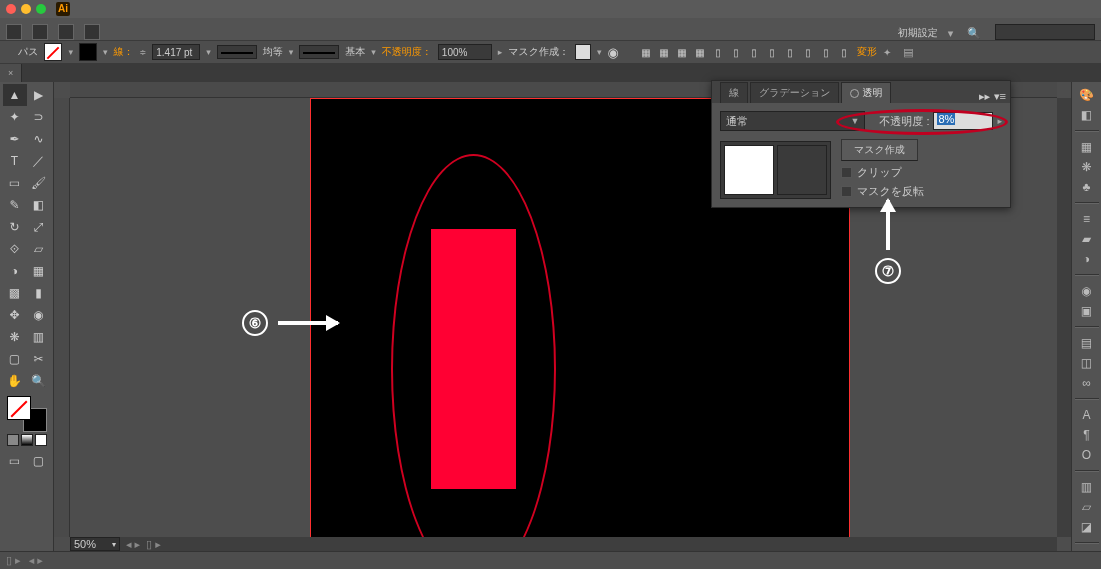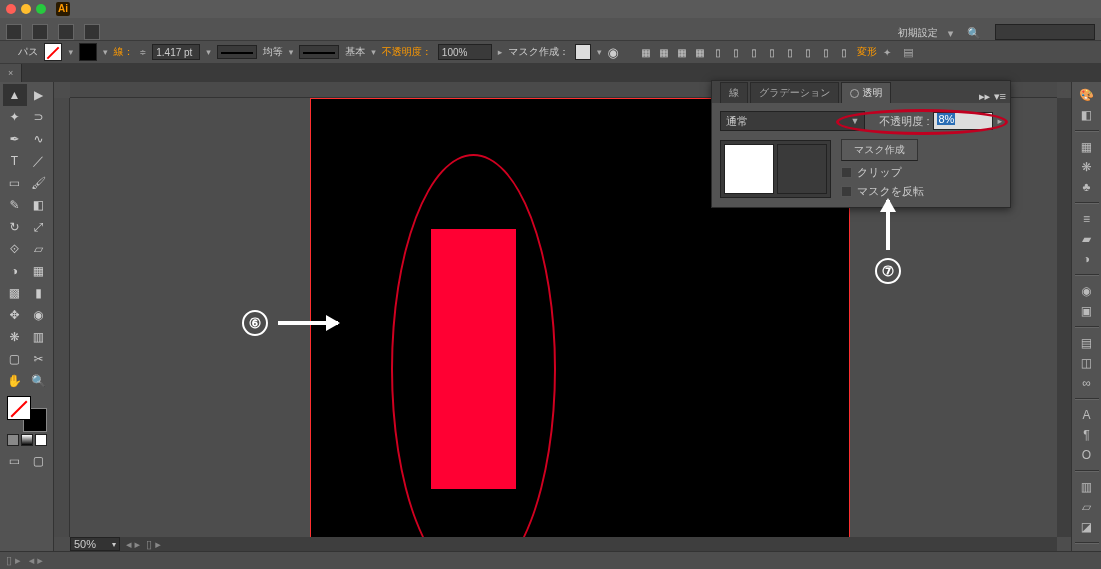--- a/index.html
+++ b/index.html
@@ -58,21 +58,21 @@
 .ptab.active{background:#535353;color:#ddd}
 .ptab.pre::before{content:"";display:inline-block;width:7px;height:7px;border:1px solid #aaa;border-radius:50%;margin-right:3px;vertical-align:middle}
 .ptabs .right{margin-left:auto;display:flex;gap:4px;color:#aaa;font-size:10px}
 .pbody{padding:8px;background:#535353}
 .prow{display:flex;align-items:center;gap:14px;margin-bottom:8px}
 .dropdown{flex:1;height:20px;background:#3a3a3a;border:1px solid #222;padding:0 5px;display:flex;align-items:center;justify-content:space-between;font-size:10px}
 .opacity-wrap{display:flex;align-items:center;gap:4px}
 .opinput{width:60px;height:18px;background:#ddd;color:#000;border:1px solid #222;padding:0 3px;font-size:10px}
 .opinput .sel{background:#2a6db5;color:#fff;padding:0 1px}
 .redcirc{position:absolute;border:3px solid #c00020;border-radius:50%/50%;pointer-events:none}
-.prow2{display:flex;gap:10px;align-items:center}
+.prow2{display:flex;gap:10px;align-items:flex-end}
 .thumb{width:50px;height:50px;background:#fff;border:1px solid #222}
 .thumbblank{width:50px;height:50px;background:#3a3a3a;border:1px solid #222}
 .maskbtn{padding:3px 12px;background:#5a5a5a;border:1px solid #333;border-bottom-color:#222;color:#ccc;font-size:10px}
 .chk{display:flex;align-items:center;gap:5px;color:#777;font-size:10px;margin-top:4px}
 .chk .box{width:11px;height:11px;border:1px solid #555;background:#3a3a3a}
 .anno{position:absolute;pointer-events:none}
 .circ-num{width:26px;height:26px;border:2px solid #fff;border-radius:50%;display:flex;align-items:center;justify-content:center;color:#fff;font-size:14px;font-weight:bold}
 .arrow-r{position:relative;width:60px;height:4px;background:#fff}
 .arrow-r::after{content:"";position:absolute;right:-2px;top:-6px;border-left:14px solid #fff;border-top:8px solid transparent;border-bottom:8px solid transparent}
 .arrow-u{position:relative;width:4px;height:50px;background:#fff}

